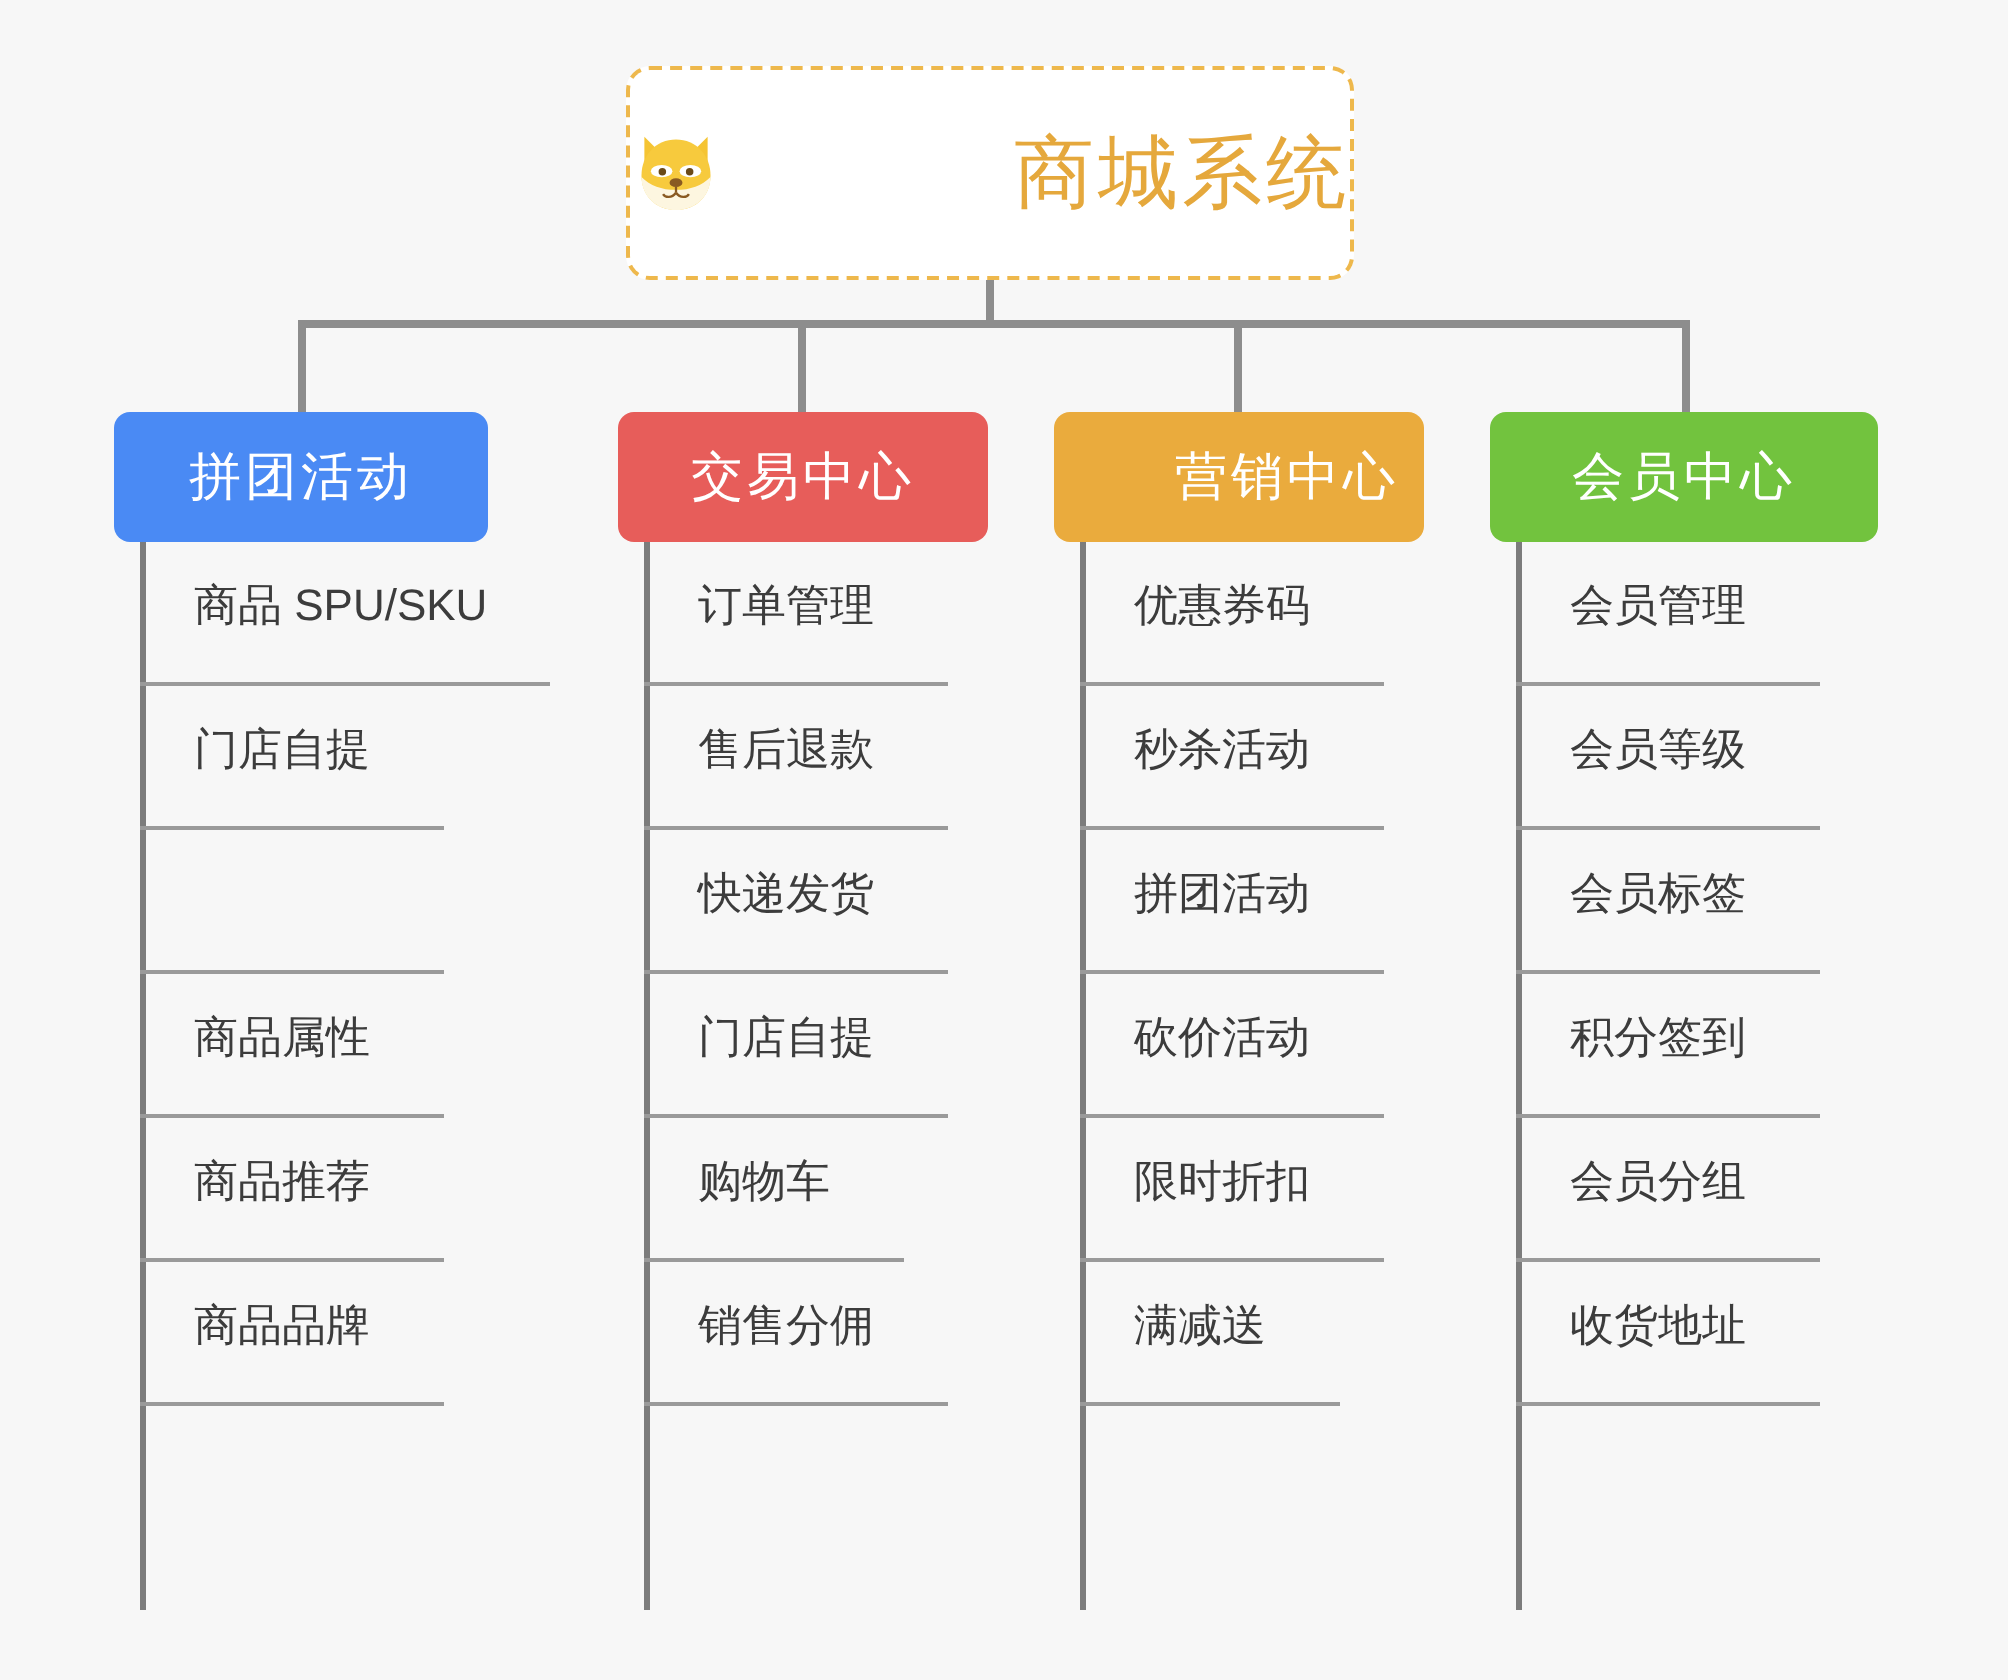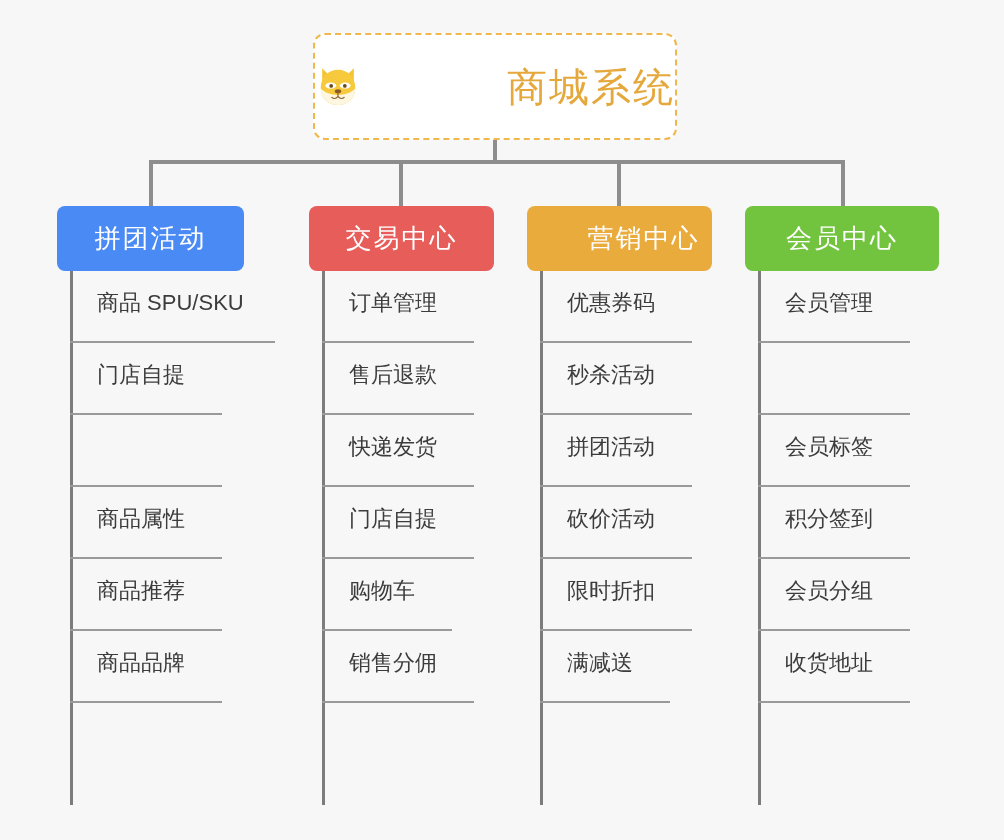--- a/index.html
+++ b/index.html
@@ -262,20 +262,21 @@
       <span>会员中心</span>
     </div>
     <div class="branch-body" style="height:534px;">
       <div class="spine" style="height:534px;"></div>
       <div class="leaf">
         <div class="leaf-underline" style="width:152px;"></div>
         <span class="leaf-label">会员管理</span>
       </div>
       <div class="leaf">
         <div class="leaf-underline" style="width:152px;"></div>
+        <span class="leaf-label">会员等级</span>
       </div>
       <div class="leaf">
         <div class="leaf-underline" style="width:152px;"></div>
         <span class="leaf-label">会员标签</span>
       </div>
       <div class="leaf">
         <div class="leaf-underline" style="width:152px;"></div>
         <span class="leaf-label">积分签到</span>
       </div>
       <div class="leaf">

